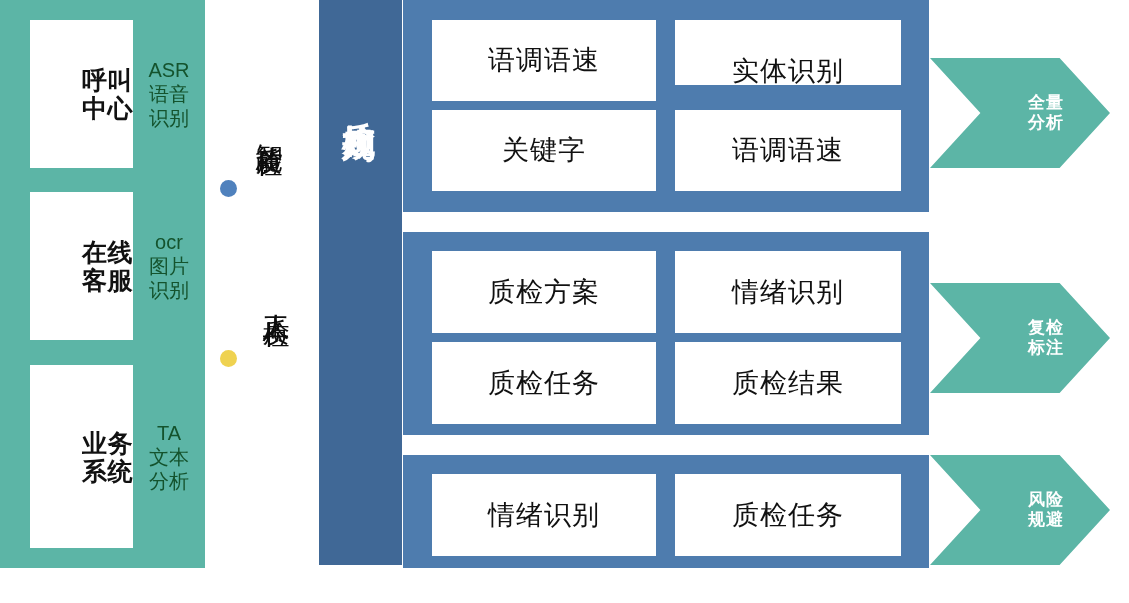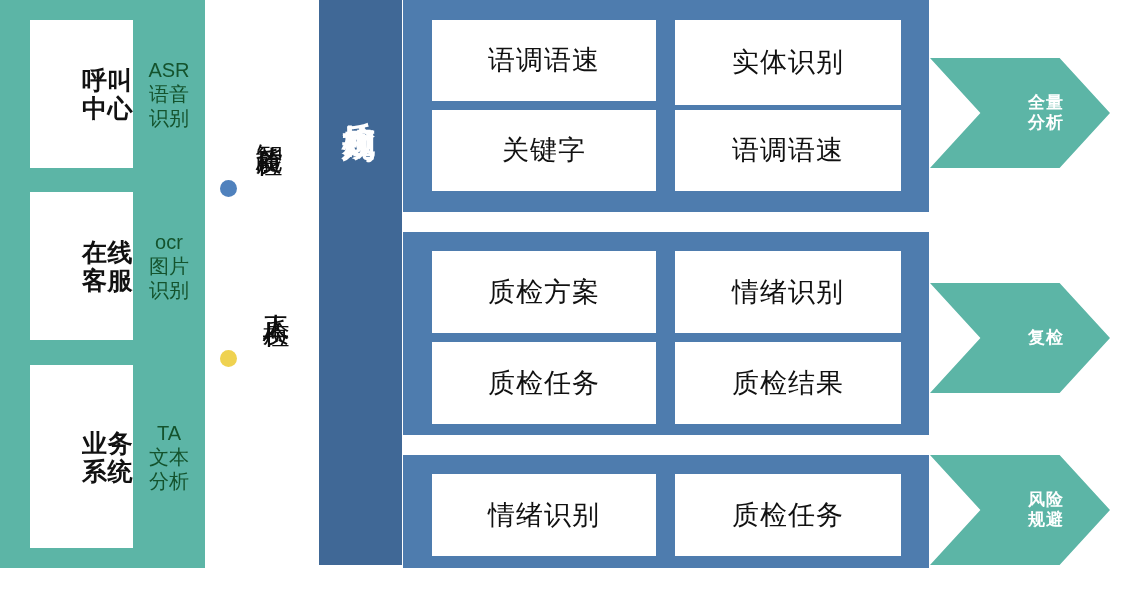--- a/index.html
+++ b/index.html
@@ -156,21 +156,21 @@
   </div>
 
   <div class="rule-bar">
     <div class="rule-bar-label">质检规则</div>
   </div>
 
   <div class="group" style="top:0px;height:212px;">
     <div class="cell" style="left:29px;top:20px;width:224px;height:81px;">
       <div class="cell-label">语调语速</div>
     </div>
-    <div class="cell" style="left:272px;top:20px;width:226px;height:85px;">
+    <div class="cell" style="left:272px;top:20px;width:226px;height:65px;align-items:flex-end;">
       <div class="cell-label">实体识别</div>
     </div>
     <div class="cell" style="left:29px;top:110px;width:224px;height:81px;">
       <div class="cell-label">关键字</div>
     </div>
     <div class="cell" style="left:272px;top:110px;width:226px;height:81px;">
       <div class="cell-label">语调语速</div>
     </div>
   </div>
 
@@ -201,20 +201,21 @@
   <div class="chev" style="top:58px;height:110px;">
     <div class="chev-label">
       <span>全量</span>
       <span>分析</span>
     </div>
   </div>
 
   <div class="chev" style="top:283px;height:110px;">
     <div class="chev-label">
       <span>复检</span>
+      <span>标注</span>
     </div>
   </div>
 
   <div class="chev" style="top:455px;height:110px;">
     <div class="chev-label">
       <span>风险</span>
       <span>规避</span>
     </div>
   </div>
 

